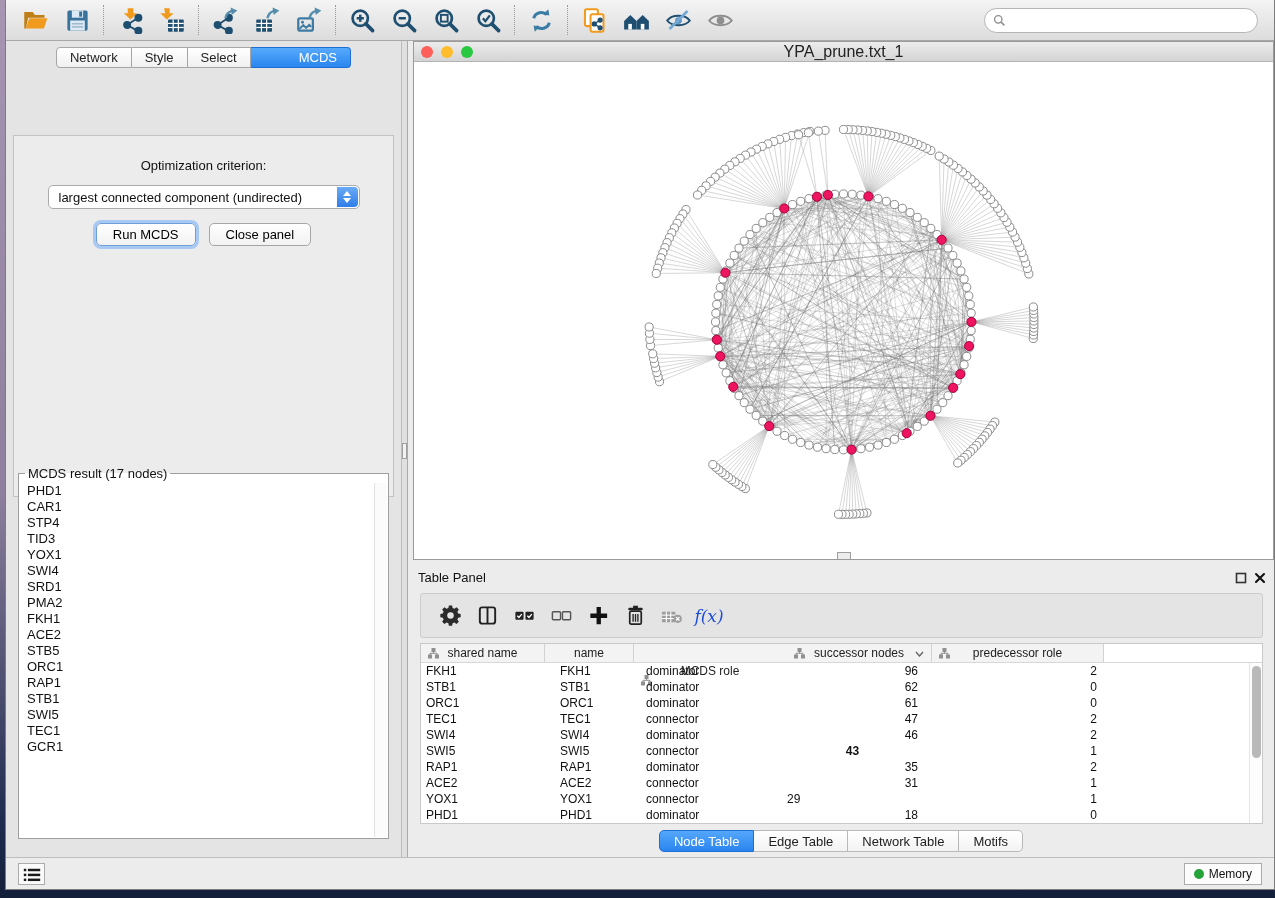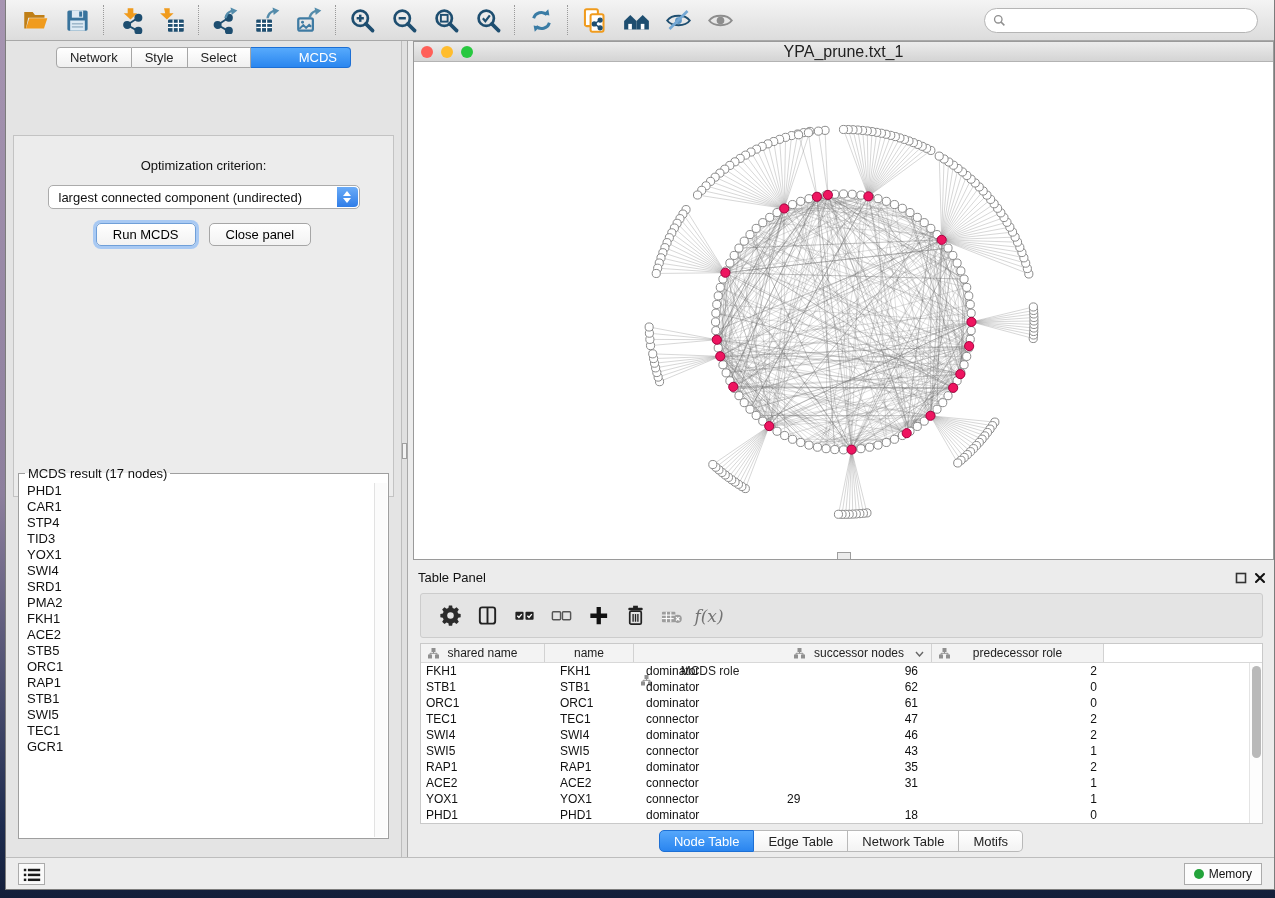--- a/index.html
+++ b/index.html
@@ -75,21 +75,21 @@
   .h-grip { position:absolute; left:50%; bottom:0; width:14px; height:7px; margin-left:-7px;
     background:#ececec; border:1px solid #9e9e9e; border-bottom:none; }
 
   
   .table-panel { position:absolute; left:0; right:0; top:524px; bottom:0; background:#ececec; }
   .tp-header { position:relative; height:24px; padding:5px 10px 0; font-size:13px; }
   .tp-toolbar { position:absolute; left:12px; right:11px; top:28px; height:45px; background:#e4e4e4;
     border:1px solid #cccccc; border-radius:3px; display:flex; align-items:center; padding-left:14px; gap:7px; }
   .tp-tool { width:30px; height:32px; display:flex; align-items:center; justify-content:center; }
   .tp-tool svg { width:23px; height:23px; }
-  .tp-tool .fx { font-family:"DejaVu Serif",serif; font-style:italic; font-size:17px; color:#737373; }
+  .tp-tool .fx { font-family:"DejaVu Serif",serif; font-style:italic; font-size:17px; color:#1d4ed8; }
   .tp-table { position:absolute; left:12px; right:11px; top:78px; height:181px; background:#fff; border:1px solid #c9c9c9; }
   .tp-head { display:flex; height:19px; background:#f3f3f3; border-bottom:1px solid #d8d8d8; }
   .tp-hcell { position:relative; border-right:1px solid #d2d2d2; display:flex; align-items:center;
     justify-content:center; font-size:12px; color:#222; }
   .tp-hcell .tree { position:absolute; left:7px; top:4px; }
   .tp-hcell .sort { position:absolute; right:7px; top:7px; }
   .tp-body { position:absolute; left:0; right:13px; top:19px; bottom:0; overflow:hidden; }
   .tp-row { display:flex; height:16px; }
   .tp-cell { font-size:12px; line-height:16px; white-space:nowrap; }
   .tp-scroll { position:absolute; right:0; top:19px; bottom:0; width:13px; background:#fdfdfd; border-left:1px solid #e4e4e4; }
@@ -1361,21 +1361,21 @@
                   <div class="tp-cell" style="width: 124px; text-align: left; padding-left: 5px;">SWI4</div>
                   <div class="tp-cell" style="width: 89px; text-align: left; padding-left: 15px;">SWI4</div>
                   <div class="tp-cell" style="width: 153px; text-align: left; padding-left: 12px;">dominator</div>
                   <div class="tp-cell" style="width: 145px; text-align: right; padding-right: 14px;">46</div>
                   <div class="tp-cell" style="width: 172px; text-align: right; padding-right: 7px;">2</div>
                 </div>
                 <div class="tp-row">
                   <div class="tp-cell" style="width: 124px; text-align: left; padding-left: 5px;">SWI5</div>
                   <div class="tp-cell" style="width: 89px; text-align: left; padding-left: 15px;">SWI5</div>
                   <div class="tp-cell" style="width: 153px; text-align: left; padding-left: 12px;">connector</div>
-                  <div class="tp-cell" style="width: 145px; text-align: right; padding-right: 14px;">43</div>
+                  <div class="tp-cell" style="width: 145px; text-align: center; padding-right: 14px; font-weight: bold;">43</div>
                   <div class="tp-cell" style="width: 172px; text-align: right; padding-right: 7px;">1</div>
                 </div>
                 <div class="tp-row">
                   <div class="tp-cell" style="width: 124px; text-align: left; padding-left: 5px;">RAP1</div>
                   <div class="tp-cell" style="width: 89px; text-align: left; padding-left: 15px;">RAP1</div>
                   <div class="tp-cell" style="width: 153px; text-align: left; padding-left: 12px;">dominator</div>
                   <div class="tp-cell" style="width: 145px; text-align: right; padding-right: 14px;">35</div>
                   <div class="tp-cell" style="width: 172px; text-align: right; padding-right: 7px;">2</div>
                 </div>
                 <div class="tp-row">

